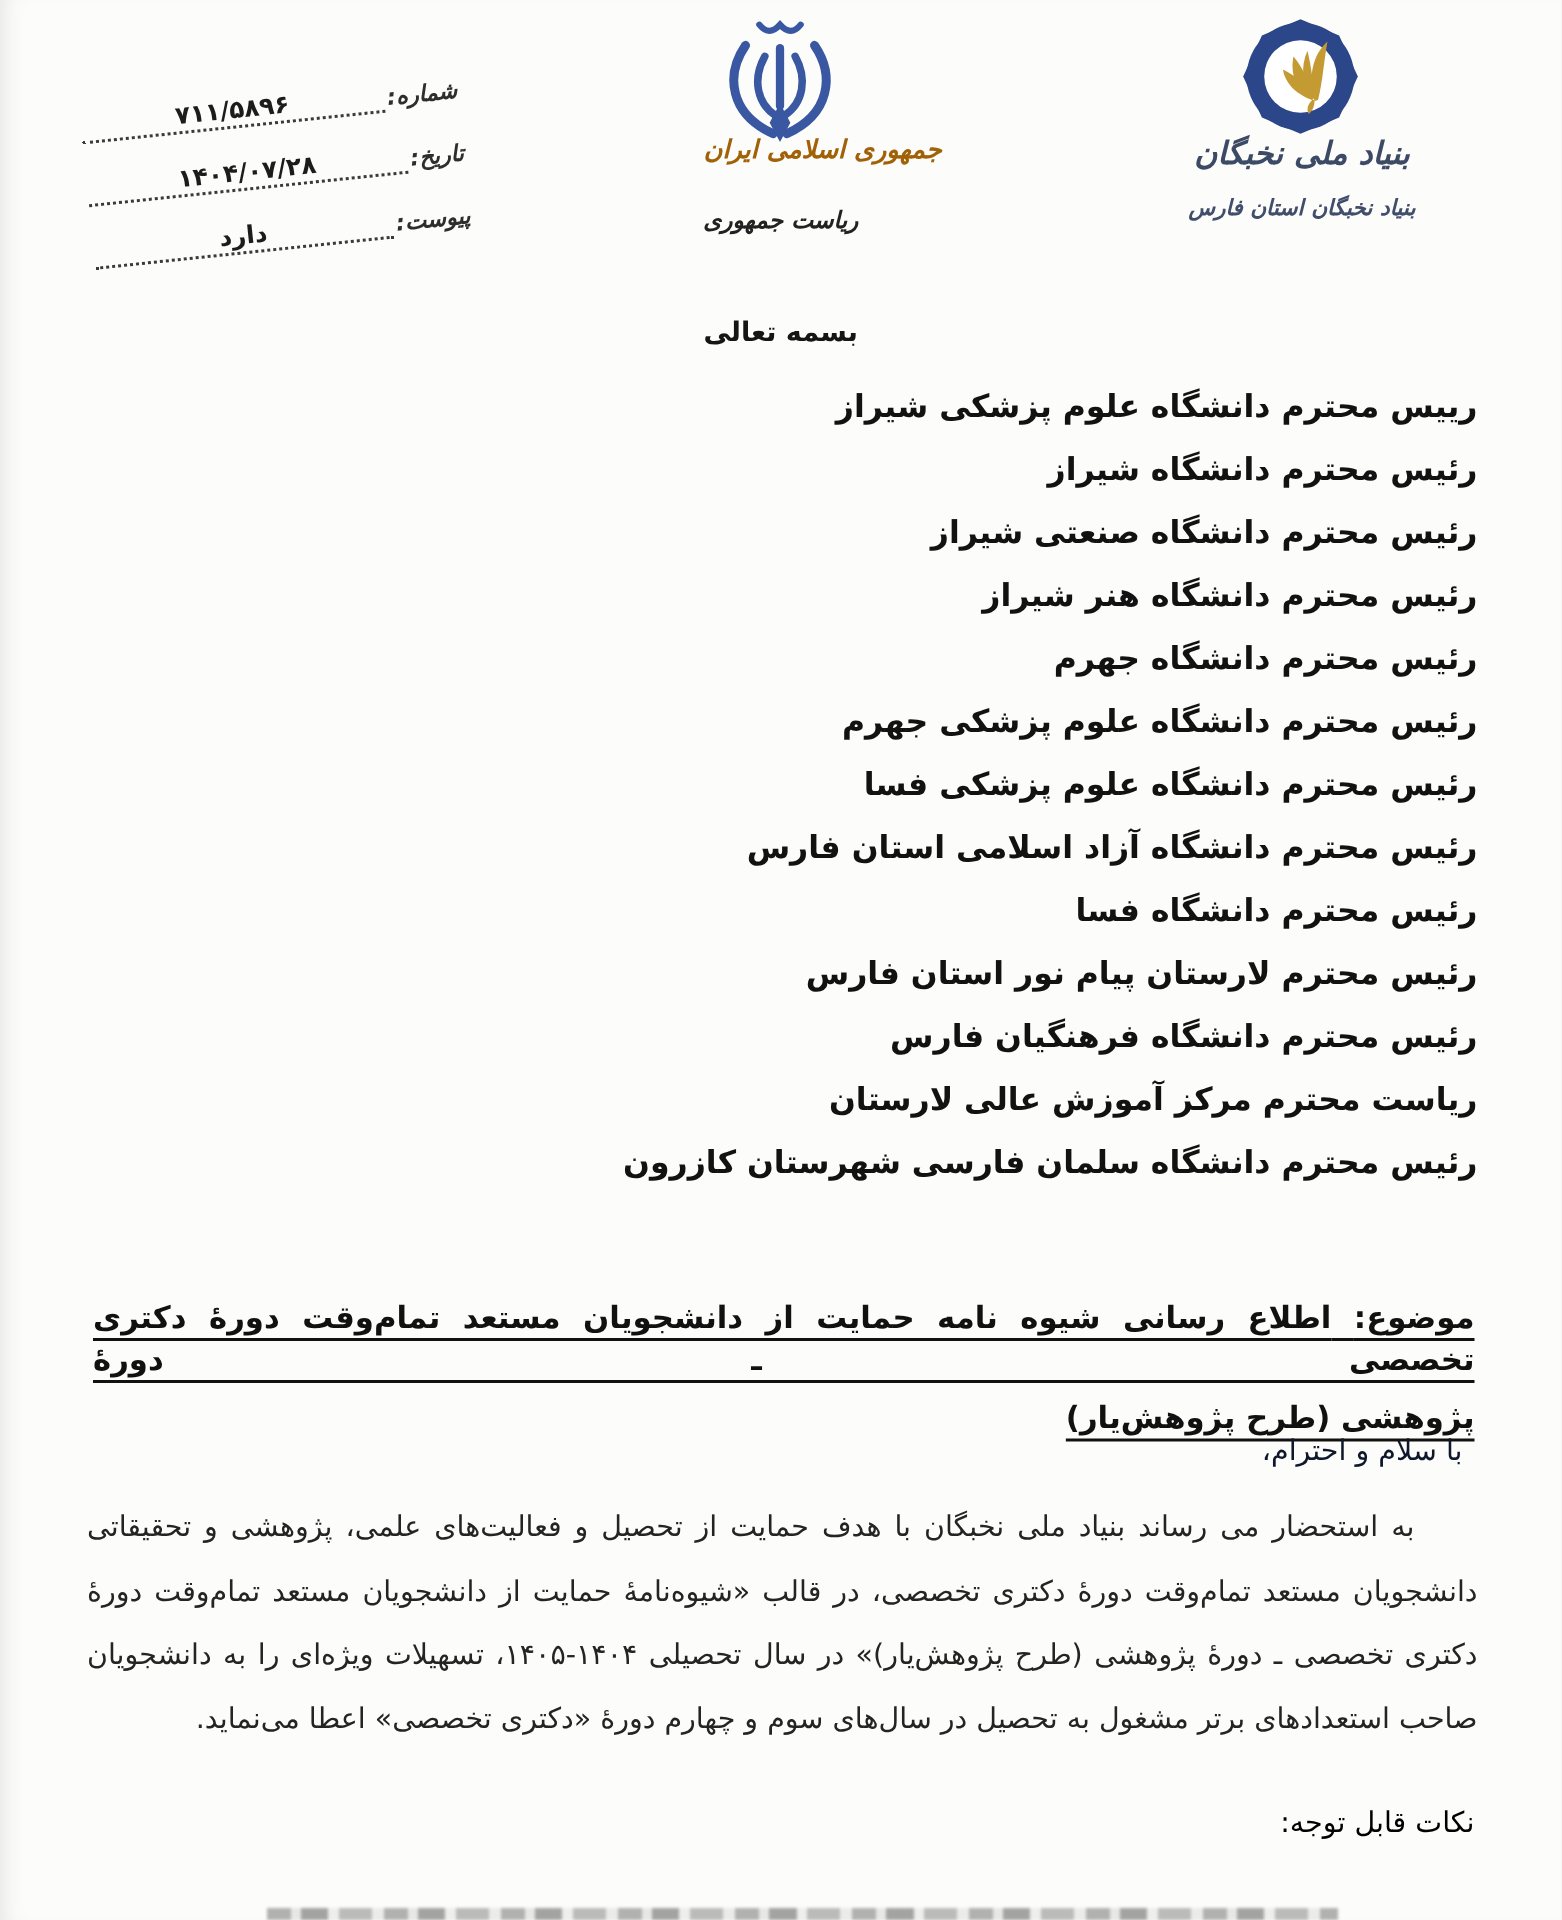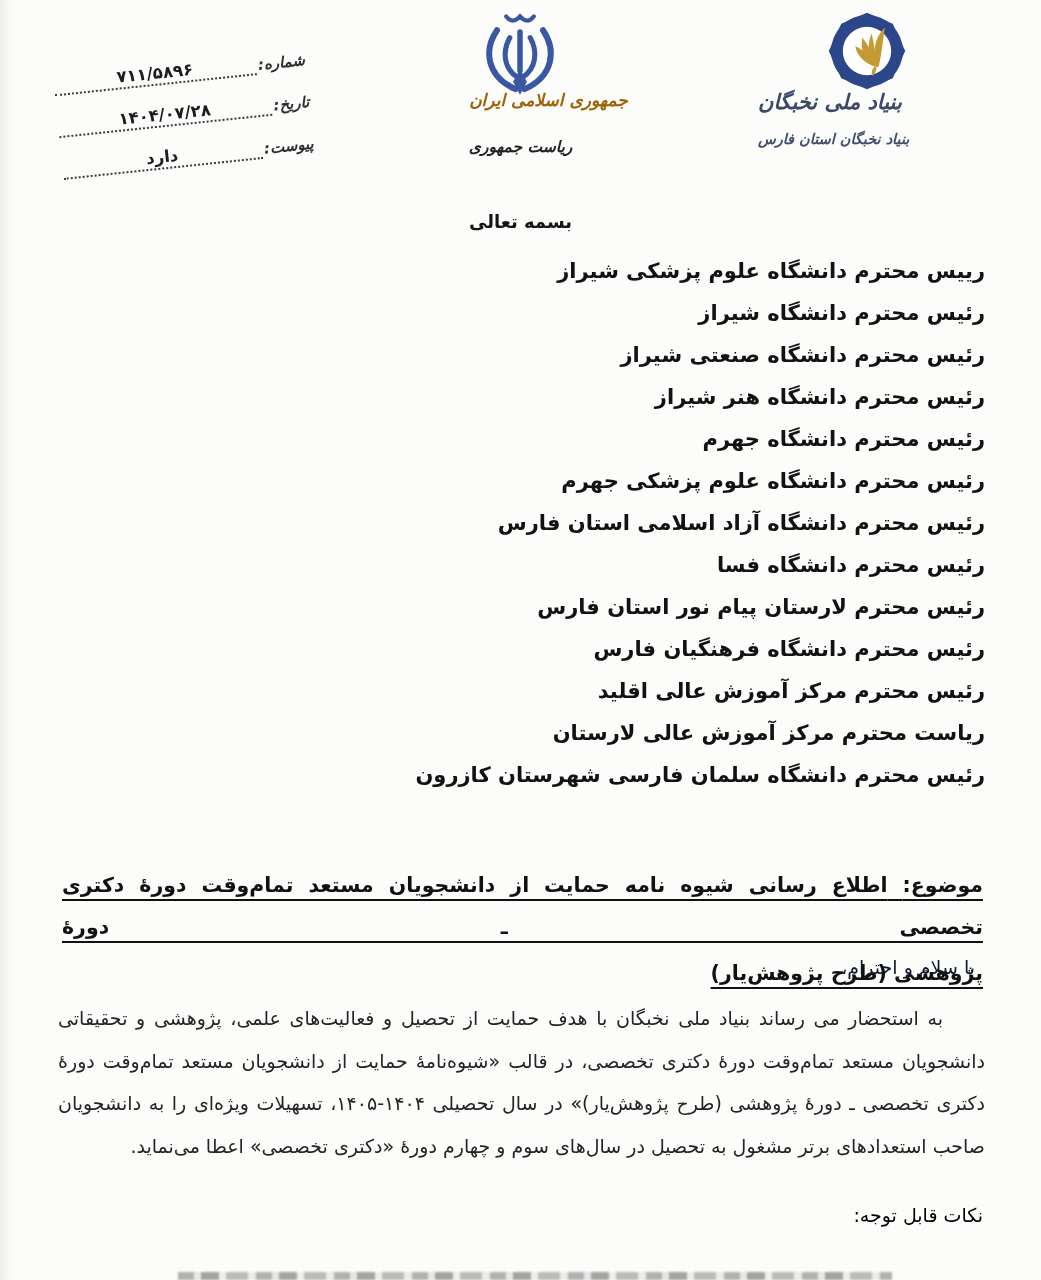--- a/index.html
+++ b/index.html
@@ -44,42 +44,42 @@
 
   
   .emblem{position:absolute;left:468px;top:10px;width:104px;height:92px;}
   .center-org{position:absolute;left:0;width:100%;text-align:center;}
   .center-org.l1{top:90px;font-size:17px;font-weight:600;font-style:italic;color:#a16207;padding-left:28px;}
   .center-org.l2{top:138px;font-size:15.5px;font-weight:600;font-style:italic;color:#222;}
   .center-org span{display:inline-block;width:260px;}
 
   
   .seal{position:absolute;left:822px;top:12px;width:90px;height:78px;}
-  .right-org{position:absolute;left:758px;width:220px;text-align:left;}
+  .right-org{position:absolute;left:758px;width:220px;text-align:center;}
   .right-org.l1{top:90px;font-size:21px;font-weight:bold;font-style:italic;color:#3d4a66;}
   .right-org.l2{top:131px;font-size:14.5px;font-weight:bold;font-style:italic;color:#414e6b;}
 
   
   .besmeleh{
     position:absolute;top:211px;left:0;width:100%;text-align:center;
     font-size:18px;font-weight:bold;color:#151515;
   }
   .recipients{
     position:absolute;top:250px;right:56px;left:60px;
     direction:rtl;text-align:right;
     font-size:21px;font-weight:bold;line-height:42px;color:#121212;
   }
   .subject{
     position:absolute;top:864px;right:58px;left:62px;direction:rtl;
     font-size:20.5px;font-weight:bold;color:#111;
   }
   .subject .l1{
     text-align:justify;text-align-last:justify;
     text-decoration:underline;text-decoration-thickness:1.5px;text-underline-offset:7px;
-    line-height:42px;
+    line-height:28px;
   }
   .subject .l2{
     text-align:right;margin-top:8px;line-height:34px;
     text-decoration:underline;text-decoration-thickness:1.5px;text-underline-offset:7px;
   }
   .salutation{
     position:absolute;top:956px;right:66px;direction:rtl;
     font-size:19px;color:#0f172a;
   }
   .body-par{
@@ -167,25 +167,25 @@
 
   <div class="besmeleh">بسمه تعالی</div>
 
   <div class="recipients">
     <div>رییس محترم دانشگاه علوم پزشکی شیراز</div>
     <div>رئیس محترم دانشگاه شیراز</div>
     <div>رئیس محترم دانشگاه صنعتی شیراز</div>
     <div>رئیس محترم دانشگاه هنر شیراز</div>
     <div>رئیس محترم دانشگاه جهرم</div>
     <div>رئیس محترم دانشگاه علوم پزشکی جهرم</div>
+    <div>رئیس محترم دانشگاه علوم پزشکی فسا</div>
     <div>رئیس محترم دانشگاه آزاد اسلامی استان فارس</div>
     <div>رئیس محترم دانشگاه فسا</div>
     <div>رئیس محترم لارستان پیام نور استان فارس</div>
     <div>رئیس محترم دانشگاه فرهنگیان فارس</div>
-    <div>رئیس محترم مرکز آموزش عالی اقلید</div>
     <div>ریاست محترم مرکز آموزش عالی لارستان</div>
     <div>رئیس محترم دانشگاه سلمان فارسی شهرستان کازرون</div>
   </div>
 
   <div class="subject">
     <div class="l1"><span>موضوع:</span> <span>اطلاع رسانی شیوه نامه حمایت از دانشجویان مستعد تمام‌وقت دورهٔ دکتری تخصصی ـ دورهٔ</span></div>
     <div class="l2">پژوهشی (طرح پژوهش‌یار)</div>
   </div>
 
   <div class="salutation">با سلام و احترام،</div>

